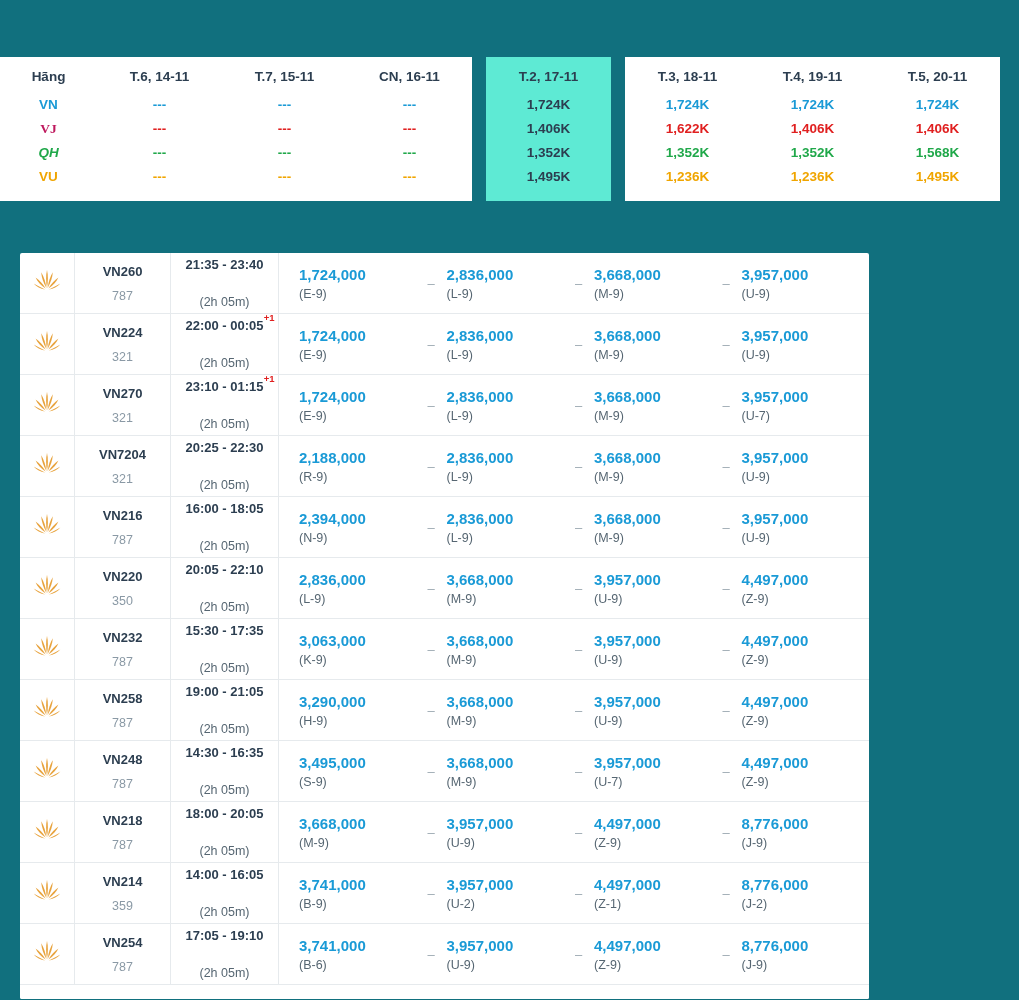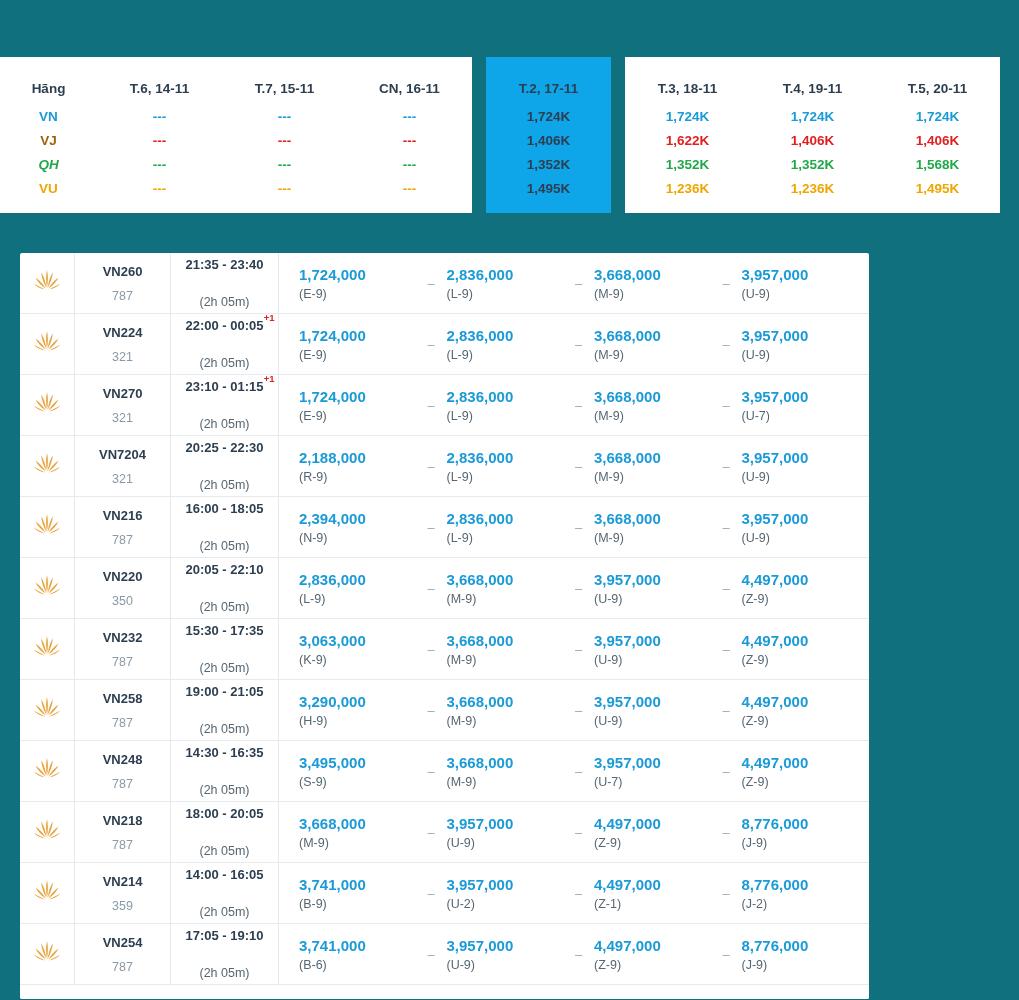--- a/index.html
+++ b/index.html
@@ -17,26 +17,26 @@
     top: 57px; left: 0;
     display: flex;
     align-items: flex-start;
   }
   .matrix-block {
     background: #ffffff;
     display: flex;
   }
   .mcol {
     width: 125px;
-    padding: 24px 0 12px 0;
+    padding: 12px 0 12px 0;
     text-align: center;
   }
   .mcol.first { width: 97px; }
   .mcol.highlight {
-    background: #0ea5e9;
+    background: #5eead4;
   }
   .mhead {
     font-size: 13.5px;
     font-weight: bold;
     color: #2c3e50;
     padding-bottom: 9px;
     white-space: nowrap;
   }
   .mcell {
     font-size: 13.5px;
@@ -127,21 +127,21 @@
 <body>
 
 <div id="root">
 
   <div class="matrix">
 
     <div class="matrix-block" id="block-left">
         <div class="mcol first">
           <div class="mhead">Hãng</div>
           <div class="airline-code" style="color: rgb(26, 154, 214);">VN</div>
-          <div class="airline-code" style="color: #a16207;">VJ</div>
+          <div class="airline-code" style="color: #be185d; font-family: Liberation Serif, serif;">VJ</div>
           <div class="airline-code" style="color: rgb(32, 168, 74); font-style: italic;">QH</div>
           <div class="airline-code" style="color: rgb(240, 165, 0);">VU</div>
         </div>
         <div class="mcol">
           <div class="mhead">T.6, 14-11</div>
           <div class="dashcell" style="color: rgb(26, 154, 214);">---</div>
           <div class="dashcell" style="color: rgb(224, 32, 32);">---</div>
           <div class="dashcell" style="color: rgb(32, 168, 74);">---</div>
           <div class="dashcell" style="color: rgb(240, 165, 0);">---</div>
         </div>

